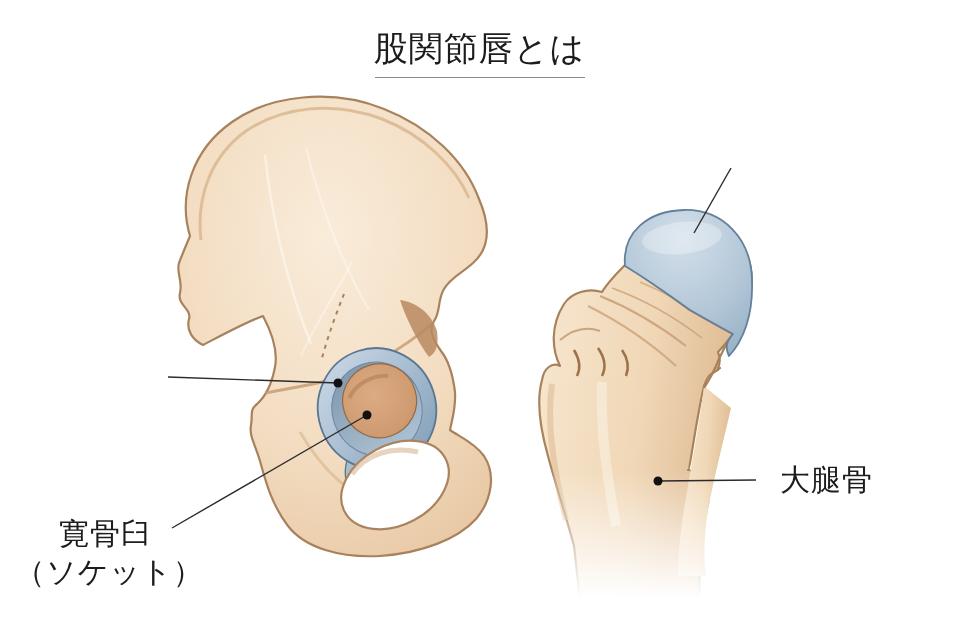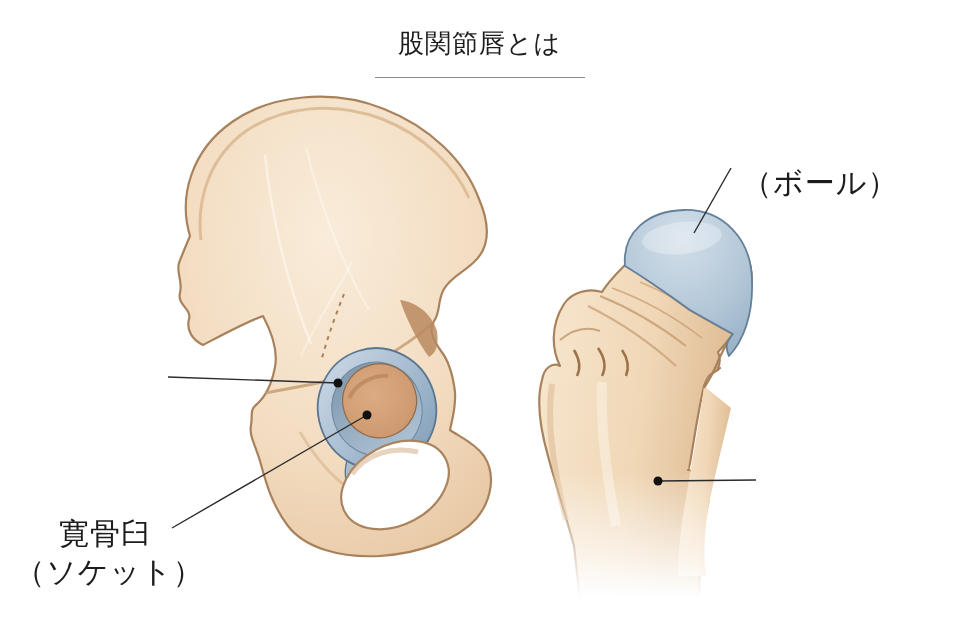--- a/index.html
+++ b/index.html
@@ -3,21 +3,21 @@
 <meta charset="utf-8">
 <style>
   html,body{margin:0;padding:0;background:#ffffff;}
   .canvas{
     position:relative;width:959px;height:639px;background:#ffffff;
     font-family:"Liberation Sans", sans-serif;overflow:hidden;
   }
   .canvas svg{position:absolute;left:0;top:0;}
   .page-title{
     position:absolute;left:0;right:0;top:26px;text-align:center;
-    font-size:26px;letter-spacing:1px;color:#1c1c1c;font-weight:500;
+    font-size:34px;letter-spacing:1px;color:#1c1c1c;font-weight:500;
   }
   .title-underline{
     position:absolute;left:375px;top:77px;width:210px;height:0;
     border-bottom:1.5px solid #8a8a8a;
   }
   .lbl{
     position:absolute;color:#1c1c1c;font-size:30px;letter-spacing:1px;
     white-space:nowrap;line-height:1.0;
   }
 </style>
@@ -180,15 +180,15 @@
     </g>
   </svg>
 
   <div class="page-title">股関節唇とは</div>
   <div class="title-underline"></div>
 
 
   <div class="lbl" style="left:59px;top:519px;">寛骨臼</div>
   <div class="lbl" style="left:15px;top:557px;">（ソケット）</div>
 
-  <div class="lbl" style="left:742px;top:168px;">（ボール）</div>
 
+  <div class="lbl" style="left:780px;top:465px;">大腿骨</div>
 </div>
 
 </body></html>

